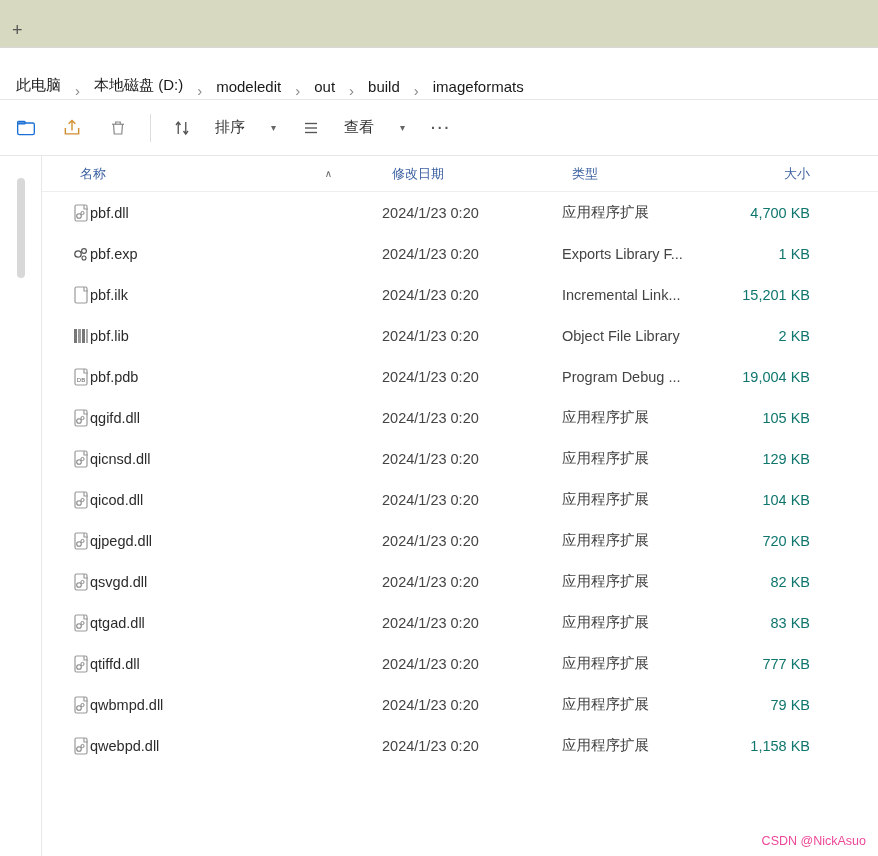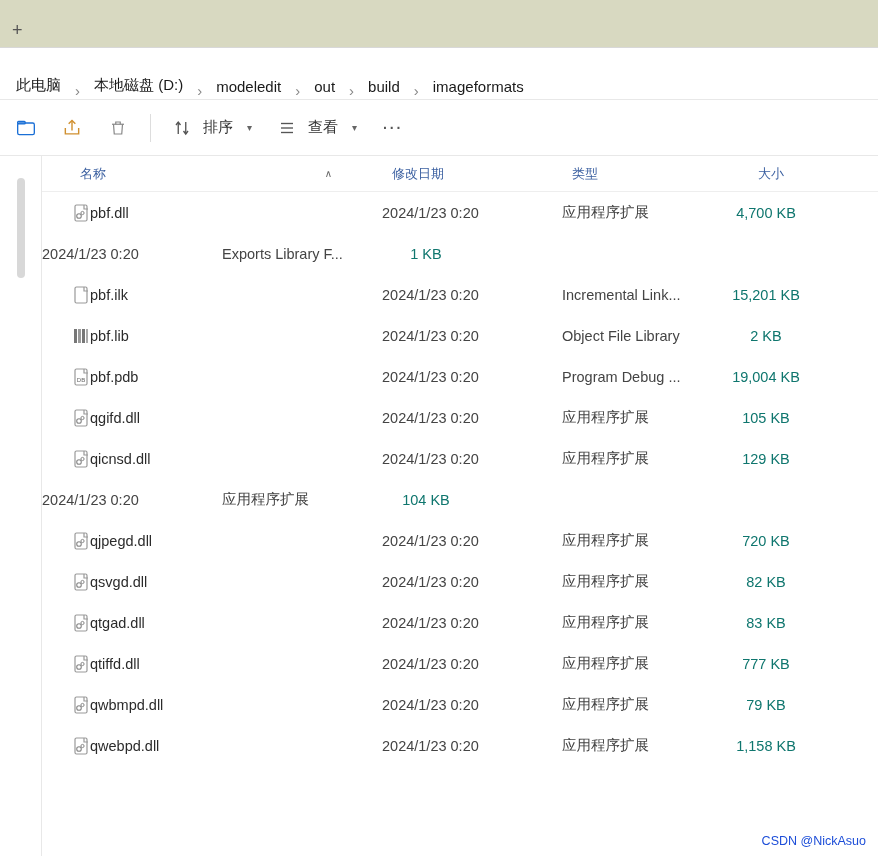--- a/index.html
+++ b/index.html
@@ -10,46 +10,46 @@
   .tabbar .plus { color:#555; font-size:18px; padding:6px 8px; }
 
   .breadcrumbs { height: 52px; display: flex; align-items: flex-end; padding: 0 8px; gap: 2px; border-bottom: 1px solid #e8e8e8; color:#1a1a1a; font-size:15px;}
   .breadcrumbs .crumb { padding: 4px 8px; border-radius:4px; white-space:nowrap;}
   .breadcrumbs .sep { color:#888; padding:0 4px; }
 
   .toolbar { height: 56px; display: flex; align-items:center; gap: 6px; padding: 0 6px; border-bottom: 1px solid #e8e8e8; }
   .toolbar .iconbtn { width:40px; height:40px; display:flex; align-items:center; justify-content:center; border-radius:4px; color:#555; }
   .toolbar .iconbtn.blue { color:#1a6fd6; }
   .toolbar .divider { width:1px; height:28px; background:#ddd; margin:0 6px; }
-  .toolbar .txtbtn { display:flex; align-items:center; gap:12px; padding:6px 10px; color:#333; font-size:15px;}
+  .toolbar .txtbtn { display:flex; align-items:center; gap:24px; padding:6px 10px; color:#333; font-size:15px;}
   .toolbar .more { letter-spacing:2px; font-weight:bold; padding:0 10px; color:#555;}
   .chev-down { font-size:10px; color:#666; margin-left:2px;}
 
   .content { flex:1; display:flex; }
   .sidebar { width:42px; border-right:1px solid #e8e8e8; display:flex; align-items:flex-start; justify-content:center; padding-top:16px;}
   .sidebar .track { width:8px; height:100px; background:#d8d8d8; border-radius:4px; margin-top:6px;}
   .filearea { flex:1; display:flex; flex-direction:column; }
 
   .headerrow { display:flex; align-items:center; height:36px; border-bottom:1px solid #eee; font-size:13px; color:#3a5fa0; }
   .headerrow .col { padding:0 10px; }
   .c-name { width:340px; padding-left:38px !important; display:flex; align-items:center; gap:14px;}
   .c-date { width:180px; }
   .c-type { width:160px; }
-  .c-size { width:110px; text-align:center; padding-right:22px !important;}
+  .c-size { width:110px; text-align:right; padding-right:22px !important;}
   .sort-arrow { color:#666; font-size:10px; margin-left:auto; margin-right:40px;}
 
   .filelist { flex:1; overflow:auto; }
   .row { display:flex; align-items:center; height:41px; font-size:14.5px; color:#2b2b2b; }
   .row .c-name { display:flex; align-items:center; gap:0; padding-left:30px !important;}
   .row .c-type { color:#444; white-space:nowrap; overflow:hidden; text-overflow:ellipsis;}
   .row .c-date { color:#444; }
   .row .c-size { color:#0f766e; }
   .fileicon { width:18px; height:18px; display:inline-flex; align-items:center; justify-content:center; }
 
-  .watermark { position:absolute; right:12px; bottom:8px; color:#1d4ed8; font-size:12.5px; }
+  .watermark { position:absolute; right:12px; bottom:8px; color:#ec4899; font-size:12.5px; }
 
   svg { display:block; }
 </style>
 </head>
 <body>
 
 <div class="window">
   <div class="tabbar">
     <div class="plus">+</div>
   </div>
@@ -137,20 +137,30 @@
                   <circle cx="10.5" cy="10" r="1.6" fill="none" stroke="#888" stroke-width="1"></circle>
                 </svg>
               </span>
               <span>pbf.dll</span>
             </div>
             <div class="col c-date">2024/1/23 0:20</div>
             <div class="col c-type">应用程序扩展</div>
             <div class="col c-size">4,700 KB</div>
           </div>
           <div class="row">
+            <div class="col c-name">
+              <span class="fileicon">
+                <svg width="18" height="20" viewBox="0 0 18 20">
+                  <circle cx="6" cy="10" r="3.2" fill="none" stroke="#555" stroke-width="1.3"></circle>
+                  <circle cx="12" cy="7" r="2.4" fill="none" stroke="#555" stroke-width="1.2"></circle>
+                  <circle cx="12" cy="14" r="2" fill="none" stroke="#555" stroke-width="1.1"></circle>
+                </svg>
+              </span>
+              <span>pbf.exp</span>
+            </div>
             <div class="col c-date">2024/1/23 0:20</div>
             <div class="col c-type">Exports Library F...</div>
             <div class="col c-size">1 KB</div>
           </div>
           <div class="row">
             <div class="col c-name">
               <span class="fileicon">
                 <svg width="18" height="20" viewBox="0 0 18 20">
                   <rect x="3" y="2" width="12" height="16" rx="1.5" fill="#fff" stroke="#999" stroke-width="1.2"></rect>
                   <path d="M12 2v4h4" fill="none" stroke="#999" stroke-width="1.2"></path>
@@ -219,20 +229,31 @@
                   <circle cx="10.5" cy="10" r="1.6" fill="none" stroke="#888" stroke-width="1"></circle>
                 </svg>
               </span>
               <span>qicnsd.dll</span>
             </div>
             <div class="col c-date">2024/1/23 0:20</div>
             <div class="col c-type">应用程序扩展</div>
             <div class="col c-size">129 KB</div>
           </div>
           <div class="row">
+            <div class="col c-name">
+              <span class="fileicon">
+                <svg width="18" height="20" viewBox="0 0 18 20">
+                  <rect x="3" y="2" width="12" height="16" rx="1.5" fill="#fff" stroke="#999" stroke-width="1.2"></rect>
+                  <path d="M12 2v4h4" fill="none" stroke="#999" stroke-width="1.2"></path>
+                  <circle cx="7" cy="13" r="2.3" fill="none" stroke="#888" stroke-width="1.1"></circle>
+                  <circle cx="10.5" cy="10" r="1.6" fill="none" stroke="#888" stroke-width="1"></circle>
+                </svg>
+              </span>
+              <span>qicod.dll</span>
+            </div>
             <div class="col c-date">2024/1/23 0:20</div>
             <div class="col c-type">应用程序扩展</div>
             <div class="col c-size">104 KB</div>
           </div>
           <div class="row">
             <div class="col c-name">
               <span class="fileicon">
                 <svg width="18" height="20" viewBox="0 0 18 20">
                   <rect x="3" y="2" width="12" height="16" rx="1.5" fill="#fff" stroke="#999" stroke-width="1.2"></rect>
                   <path d="M12 2v4h4" fill="none" stroke="#999" stroke-width="1.2"></path>

